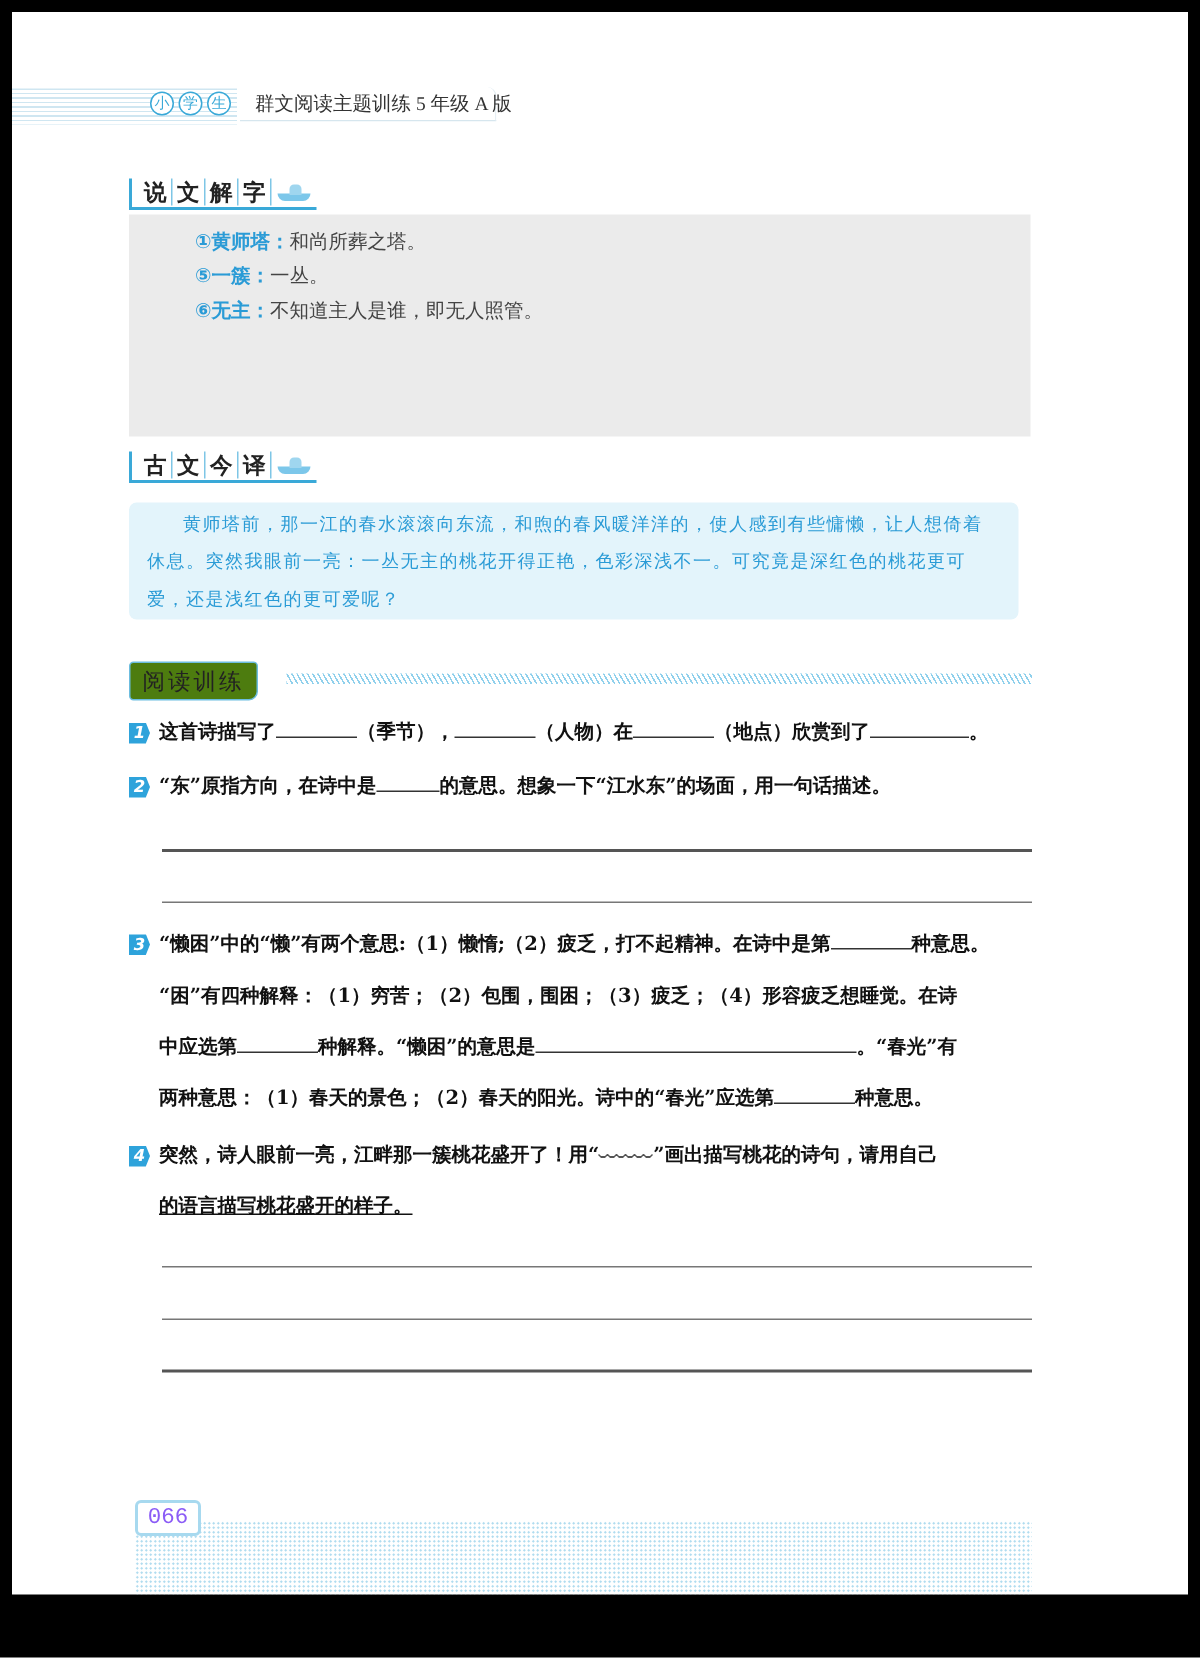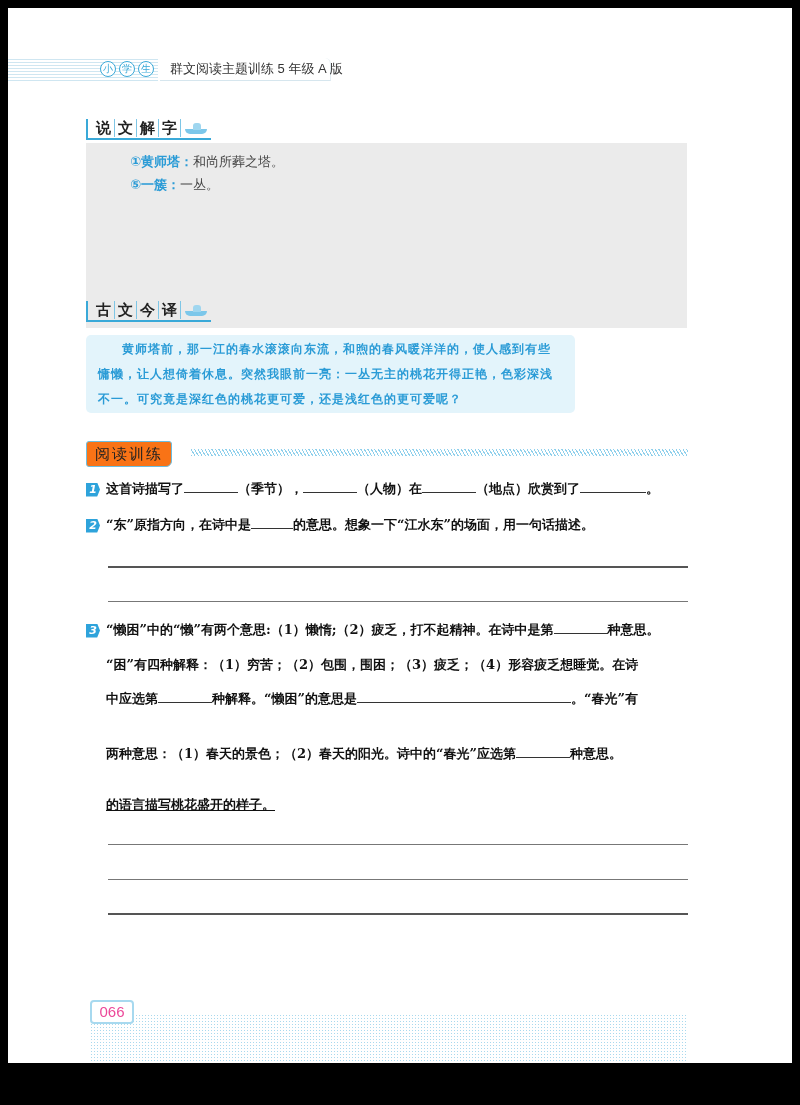--- a/index.html
+++ b/index.html
@@ -8,61 +8,61 @@
   .page{position:absolute;left:8px;top:8px;width:784px;height:1055px;background:#fff;overflow:hidden;}
 
   
   .hdr-lines{position:absolute;left:0;top:51px;width:150px;height:24px;
     background:repeating-linear-gradient(to bottom,#cfe6f1 0,#cfe6f1 1px,transparent 1px,transparent 3px);}
   .hdr-badges{position:absolute;left:92px;top:53px;display:flex;gap:3px;}
   .hdr-badge{width:16px;height:16px;border:1.5px solid #3aa9d8;border-radius:50%;color:#3aa9d8;
     font-family:"DejaVu Sans",sans-serif;font-size:10px;display:flex;align-items:center;justify-content:center;background:#fff;box-sizing:border-box;}
   .hdr-tab{position:absolute;left:152px;top:50px;height:22px;width:170px;border-bottom:1px solid #d6e6ee;
     border-right:1px solid #e5eef3;border-radius:0 6px 0 0;}
-  .hdr-title{position:absolute;left:162px;top:52px;font-family:Liberation Sans, sans-serif;font-size:13px;color:#333;}
+  .hdr-title{position:absolute;left:162px;top:52px;font-family:Liberation Serif, serif;font-size:13px;color:#333;}
 
   
   .sec-head{position:absolute;display:flex;align-items:center;border-left:2px solid #3aa9d8;border-bottom:2px solid #3aa9d8;padding:0 4px 1px 5px;}
   .sec-head .ch{font-family:"DejaVu Sans",sans-serif;font-weight:bold;font-size:15px;color:#222;padding:0 3px;border-right:1px solid #7ec6e6;line-height:18px;}
   .sec-head .ch:last-of-type{border-right:none;}
   .boat{width:22px;height:12px;margin-left:4px;position:relative;}
   .boat::before{content:"";position:absolute;left:0;bottom:0;width:22px;height:5px;background:#7cc7ea;border-radius:0 0 8px 8px;}
   .boat::after{content:"";position:absolute;left:8px;bottom:4px;width:8px;height:7px;background:#9fd6ef;border-radius:3px 3px 0 0;}
 
   
-  .notes{position:absolute;left:78px;top:135px;width:601px;height:185px;background:#ebebeb;}
+  .notes{position:absolute;left:78px;top:135px;width:601px;height:148px;background:#ebebeb;}
   .notes ul{list-style:none;margin:0;padding:7px 0 0 44px;}
   .notes li{font-size:13px;line-height:23px;color:#444;}
   .notes .term{color:#2a9bd6;font-family:"DejaVu Sans",sans-serif;font-weight:bold;}
 
   
-  .trans{position:absolute;left:78px;top:327px;width:489px;height:78px;background:#e3f4fb;border-radius:5px;
-    color:#2a9bd6;font-family:"DejaVu Sans",sans-serif;font-size:12px;line-height:25px;padding:0 12px;box-sizing:border-box;font-weight:bold;}
+  .trans{position:absolute;left:78px;top:327px;width:593px;height:78px;background:#e3f4fb;border-radius:5px;
+    color:#2a9bd6;font-family:"DejaVu Sans",sans-serif;font-size:12px;line-height:25px;padding:0 12px;box-sizing:border-box;}
   .trans p{margin:2px 0 0 0;text-indent:2em;letter-spacing:1px;}
 
   
   .rt-head{position:absolute;left:78px;top:433px;height:24px;border:1.5px solid #6cbde0;border-radius:3px 3px 6px 3px;
-    background:#f97316;padding:0 8px;font-family:"DejaVu Sans",sans-serif;font-size:15px;color:#222;line-height:24px;letter-spacing:2px;}
+    background:#4d7c0f;padding:0 8px;font-family:"DejaVu Sans",sans-serif;font-size:15px;color:#222;line-height:24px;letter-spacing:2px;}
   .rt-stripe{position:absolute;left:183px;top:441px;width:497px;height:7px;
     background:repeating-linear-gradient(60deg,#8fd0ec 0,#8fd0ec 1px,transparent 1px,transparent 3px);}
 
   .q{position:absolute;left:78px;font-size:13px;color:#111;font-weight:bold;line-height:30px;}
   .qnum{display:inline-block;width:14px;height:14px;background:#2ea3db;color:#fff;font-family:"DejaVu Sans",sans-serif;
     font-size:11px;font-style:italic;text-align:center;line-height:14px;margin-right:6px;vertical-align:middle;
     clip-path:polygon(0 0,80% 0,100% 50%,80% 100%,0 100%);}
   .blank{display:inline-block;border-bottom:1px solid #333;height:14px;vertical-align:baseline;}
   .line{position:absolute;left:100px;width:580px;height:0;border-top:1.5px solid #777;}
   .line.dark{border-top:2px solid #555;}
   .q-cont{padding-left:20px;}
   .wavy{display:inline-block;width:36px;height:10px;vertical-align:middle;
     background:radial-gradient(circle at 50% 0,transparent 3px,#555 3px,#555 4px,transparent 4px) 0 2px/6px 6px repeat-x;}
 
   
   .pgnum{position:absolute;left:82px;top:992px;width:40px;height:20px;border:2px solid #a7d9ef;border-radius:4px;
-    font-family:Liberation Sans, sans-serif;font-size:15px;color:#ec4899;text-align:center;line-height:20px;background:#fff;}
+    font-family:Liberation Mono, monospace;font-size:15px;color:#8b5cf6;text-align:center;line-height:20px;background:#fff;}
   .dots{position:absolute;left:82px;top:1006px;width:598px;height:49px;
     background-image:radial-gradient(circle,#a9d9ee 0.7px,transparent 0.8px);background-size:3px 3px;}
 </style>
 </head>
 <body>
 
 <div class="page">
 
   <div class="hdr-lines"></div>
   <div class="hdr-badges">
@@ -77,20 +77,21 @@
     <span class="ch">说</span>
     <span class="ch">文</span>
     <span class="ch">解</span>
     <span class="ch">字</span>
     <span class="boat"></span>
   </div>
   <div class="notes">
     <ul>
       <li><span class="term"><span>①</span><span>黄师塔：</span></span><span>和尚所葬之塔。</span></li>
       <li><span class="term"><span>⑤</span><span>一簇：</span></span><span>一丛。</span></li>
+      <li><span class="term"><span>⑥</span><span>无主：</span></span><span>不知道主人是谁，即无人照管。</span></li>
     </ul>
   </div>
 
   <div class="sec-head" style="left:78px;top:293px;">
     <span class="ch">古</span>
     <span class="ch">文</span>
     <span class="ch">今</span>
     <span class="ch">译</span>
     <span class="boat"></span>
   </div>
@@ -111,24 +112,27 @@
   <div class="line dark" style="top:558px;"></div>
   <div class="line" style="top:593px;"></div>
 
   <div class="q" style="top:607px;">
     <span class="qnum">3</span><span>“懒困”中的“懒”有两个意思:（1）懒惰;（2）疲乏，打不起精神。在诗中是第</span><span class="blank" style="width:54px"></span><span>种意思。</span>
   </div>
   <div class="q q-cont" style="top:642px;text-align:center;">“困”有四种解释：（1）穷苦；（2）包围，围困；（3）疲乏；（4）形容疲乏想睡觉。在诗</div>
   <div class="q q-cont" style="top:676px;">
     <span>中应选第</span><span class="blank" style="width:54px"></span><span>种解释。“懒困”的意思是</span><span class="blank" style="width:214px"></span><span>。“春光”有</span>
   </div>
-  <div class="q q-cont" style="top:710px;margin-top:21px;">
+  <div class="q q-cont" style="top:710px;">
     <span>两种意思：（1）春天的景色；（2）春天的阳光。诗中的“春光”应选第</span><span class="blank" style="width:54px"></span><span>种意思。</span>
   </div>
 
+  <div class="q" style="top:748px;">
+    <span class="qnum">4</span><span>突然，诗人眼前一亮，江畔那一簇桃花盛开了！用“</span><span class="wavy"></span><span>”画出描写桃花的诗句，请用自己</span>
+  </div>
   <div class="q q-cont" style="top:782px;text-decoration:underline;">的语言描写桃花盛开的样子。</div>
   <div class="line" style="top:836px;"></div>
   <div class="line" style="top:871px;"></div>
   <div class="line dark" style="top:905px;"></div>
 
   <div class="dots"></div>
   <div class="pgnum">066</div>
 </div>
 
 </body></html>

